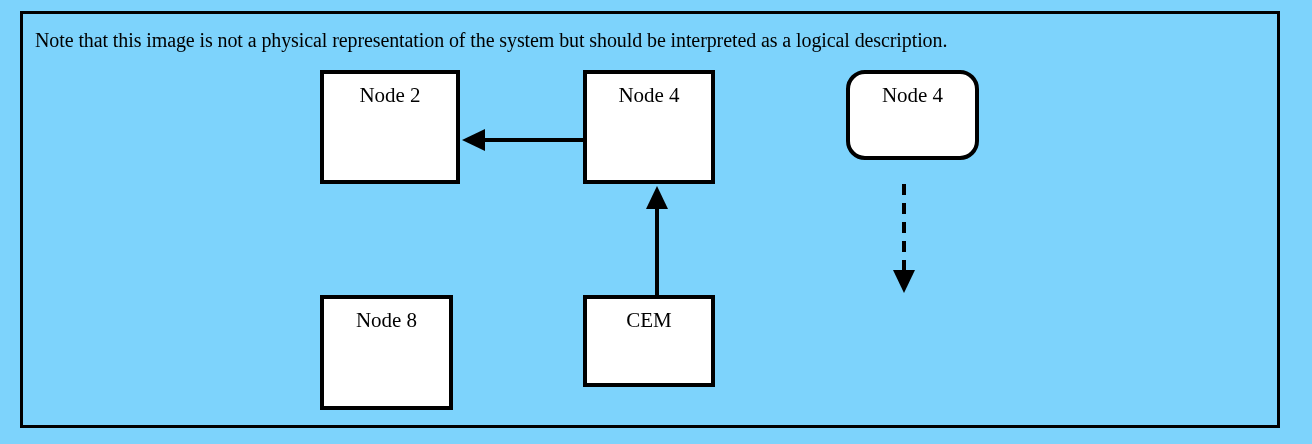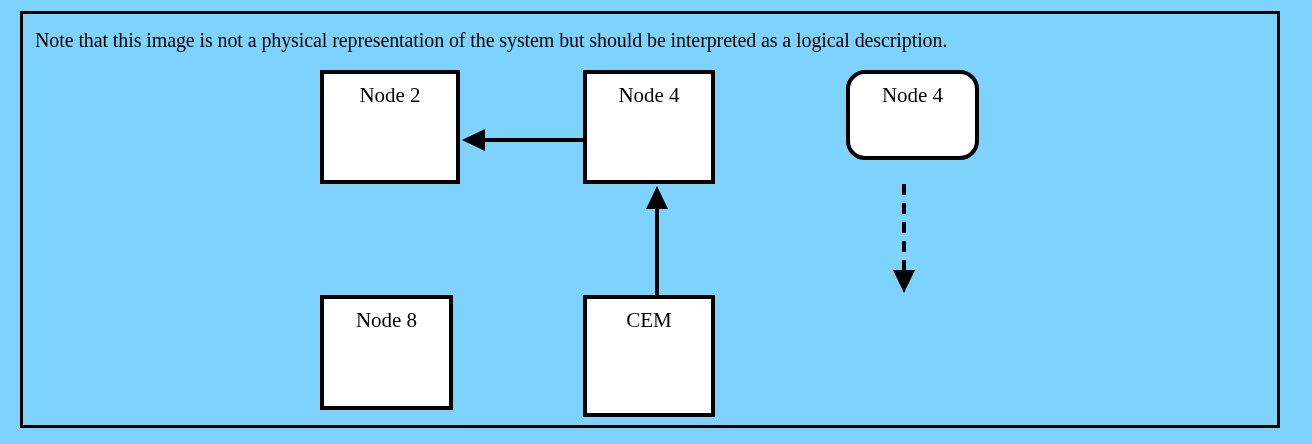--- a/index.html
+++ b/index.html
@@ -93,21 +93,21 @@
   </div>
 
   <div class="node-box" id="box-node-4" style="left: 846px; top: 70px; width: 133px; height: 90px; border-radius: 19px;">
     <span class="node-label">Node 4</span>
   </div>
 
   <div class="node-box" id="box-node-1" style="left: 320px; top: 295px; width: 133px; height: 115px;">
     <span class="node-label">Node 8</span>
   </div>
 
-  <div class="node-box" id="box-cem" style="left: 583px; top: 295px; width: 132px; height: 122px;">
+  <div class="node-box" id="box-cem" style="left: 583px; top: 295px; width: 132px; height: 92px;">
     <span class="node-label">CEM</span>
   </div>
 
 
   <svg class="connectors" width="1312" height="444" viewBox="0 0 1312 444" xmlns="http://www.w3.org/2000/svg">
     <g id="edge-layer">
         <g>
           <line x1="583" y1="140" x2="485" y2="140" stroke="#000000" stroke-width="4"></line>
           <polygon points="462,140 485,129 485,151" fill="#000000"></polygon>
         </g>

